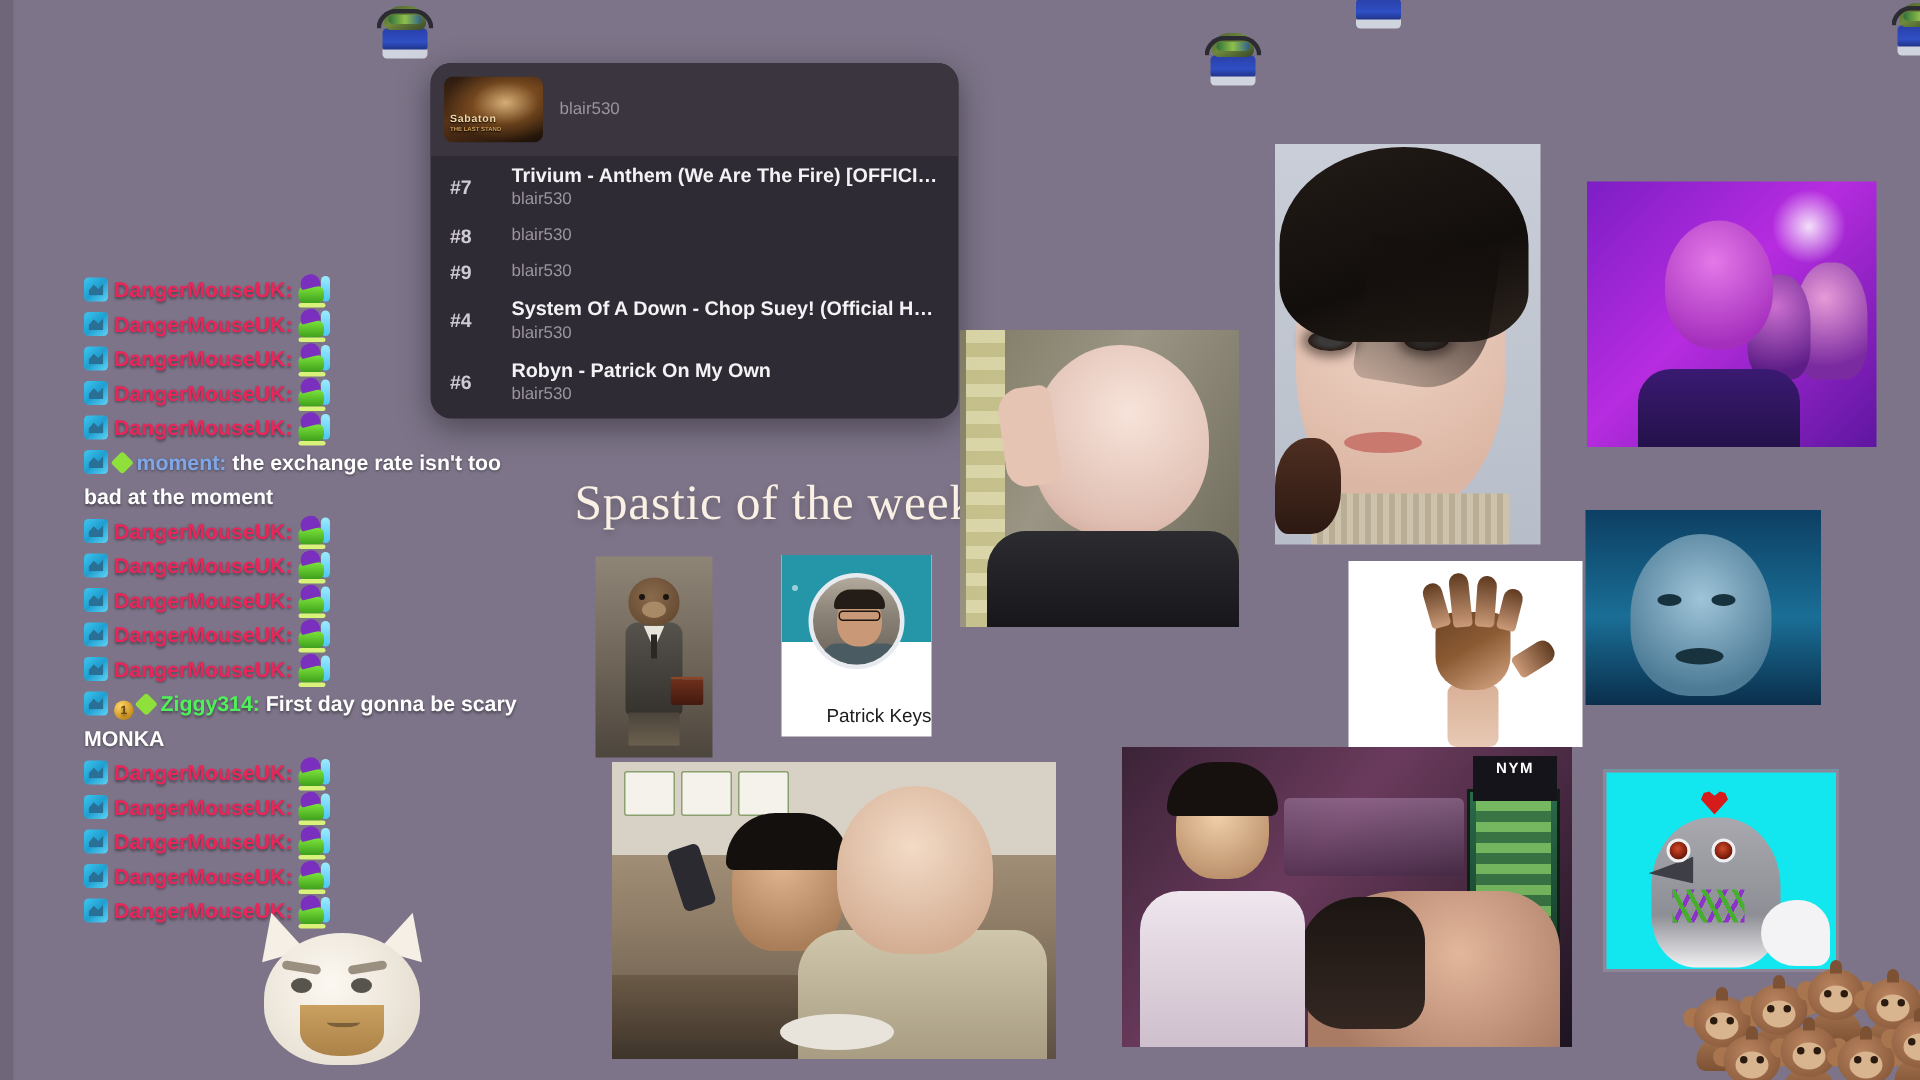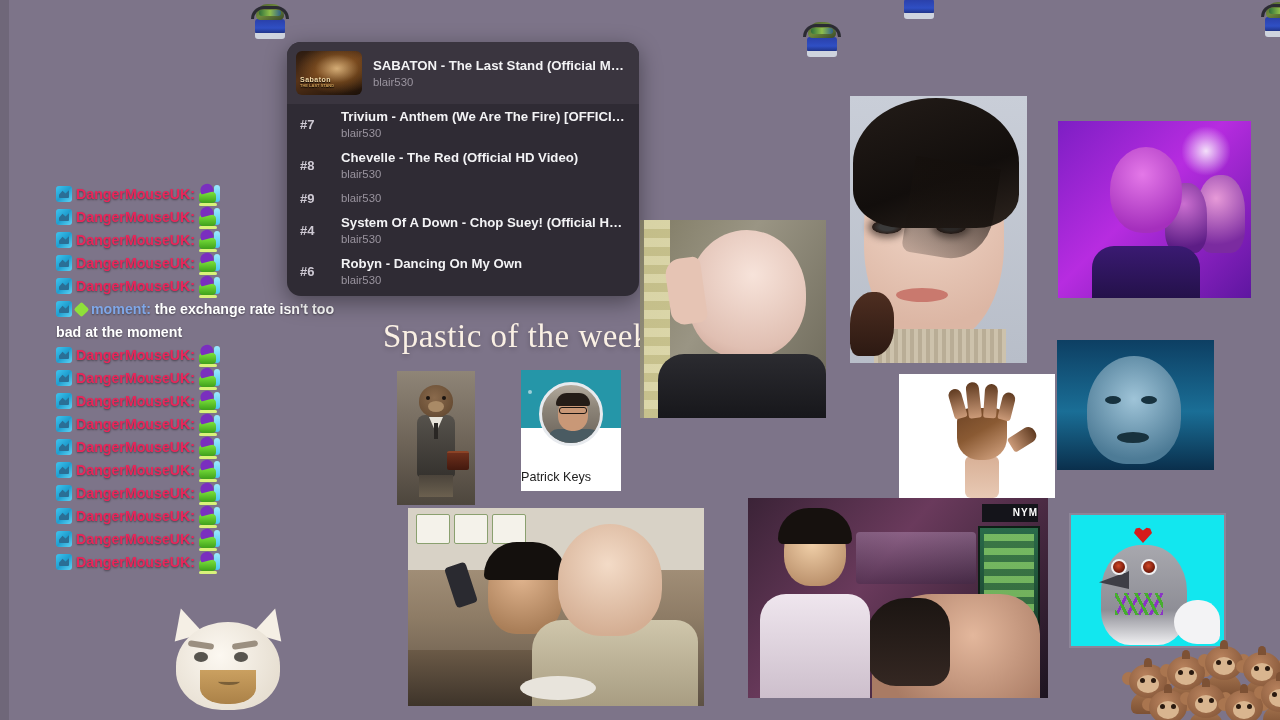--- a/index.html
+++ b/index.html
@@ -352,21 +352,21 @@
   #art-patrick .pk-shirt {
     position: absolute; left: 6px; top: 44px;
     width: 52px; height: 22px;
     background: #4a5b62;
     border-radius: 10px 10px 0 0;
   }
   #art-patrick .pk-name {
     position: absolute;
     left: 0; bottom: 7px;
     width: 100%;
-    text-align: left;
+    text-align: right;
     font-size: 12.6px;
     color: #1c1c1c;
   }
 
   
   #art-facepalm {
     left: 640px; top: 220px; width: 186px; height: 198px;
     background: linear-gradient(120deg, #7f7a63 0%, #9a9584 40%, #6b6758 100%);
   }
   #art-facepalm .fp-curtain {
@@ -603,24 +603,24 @@
     border: 2px solid #0e1f16;
   }
   #art-club .cl-fridge::after {
     content: "";
     position: absolute; left: 4px; top: 6px; right: 4px; bottom: 6px;
     background: repeating-linear-gradient(180deg, #8ed36a 0 7px, #3f7a45 7px 14px);
     opacity: .75;
   }
   #art-club .cl-sign {
     position: absolute; right: 10px; top: 6px;
-    width: 56px; height: 18px;
+    width: 56px; height: 30px;
     background: #14141a; color: #fff;
     font-size: 10px; font-weight: bold; letter-spacing: 1px;
-    text-align: right; line-height: 18px;
+    text-align: center; line-height: 18px;
   }
   #art-club .cl-boy-head {
     position: absolute; left: 36px; top: 18px;
     width: 62px; height: 70px;
     background: radial-gradient(circle at 45% 40%, #f0cfa8, #b98f6a 80%);
     border-radius: 48% 48% 42% 42%;
   }
   #art-club .cl-boy-hair {
     position: absolute; left: 30px; top: 10px;
     width: 74px; height: 36px;
@@ -833,72 +833,71 @@
       <div class="chat-line"><span class="bits"></span><span class="uname" style="color: rgb(232, 38, 90);">DangerMouseUK</span><span class="uname" style="color: rgb(232, 38, 90);">:</span><span class="emote-inline"><span class="e-glow"></span><span class="e-body"></span><span class="e-cap"></span><span class="e-base"></span></span></div>
       <div class="chat-line"><span class="bits"></span><span class="uname" style="color: rgb(232, 38, 90);">DangerMouseUK</span><span class="uname" style="color: rgb(232, 38, 90);">:</span><span class="emote-inline"><span class="e-glow"></span><span class="e-body"></span><span class="e-cap"></span><span class="e-base"></span></span></div>
       <div class="chat-line"><span class="bits"></span><span class="uname" style="color: rgb(232, 38, 90);">DangerMouseUK</span><span class="uname" style="color: rgb(232, 38, 90);">:</span><span class="emote-inline"><span class="e-glow"></span><span class="e-body"></span><span class="e-cap"></span><span class="e-base"></span></span></div>
       <div class="chat-line"><span class="bits"></span><span class="uname" style="color: rgb(232, 38, 90);">DangerMouseUK</span><span class="uname" style="color: rgb(232, 38, 90);">:</span><span class="emote-inline"><span class="e-glow"></span><span class="e-body"></span><span class="e-cap"></span><span class="e-base"></span></span></div>
       <div class="chat-line"><span class="bits"></span><span class="gem"></span><span class="uname" style="color: rgb(127, 167, 232);">moment</span><span class="uname" style="color: rgb(127, 167, 232);">:</span><span class="msg"> the exchange rate isn't too bad at the moment</span></div>
       <div class="chat-line"><span class="bits"></span><span class="uname" style="color: rgb(232, 38, 90);">DangerMouseUK</span><span class="uname" style="color: rgb(232, 38, 90);">:</span><span class="emote-inline"><span class="e-glow"></span><span class="e-body"></span><span class="e-cap"></span><span class="e-base"></span></span></div>
       <div class="chat-line"><span class="bits"></span><span class="uname" style="color: rgb(232, 38, 90);">DangerMouseUK</span><span class="uname" style="color: rgb(232, 38, 90);">:</span><span class="emote-inline"><span class="e-glow"></span><span class="e-body"></span><span class="e-cap"></span><span class="e-base"></span></span></div>
       <div class="chat-line"><span class="bits"></span><span class="uname" style="color: rgb(232, 38, 90);">DangerMouseUK</span><span class="uname" style="color: rgb(232, 38, 90);">:</span><span class="emote-inline"><span class="e-glow"></span><span class="e-body"></span><span class="e-cap"></span><span class="e-base"></span></span></div>
       <div class="chat-line"><span class="bits"></span><span class="uname" style="color: rgb(232, 38, 90);">DangerMouseUK</span><span class="uname" style="color: rgb(232, 38, 90);">:</span><span class="emote-inline"><span class="e-glow"></span><span class="e-body"></span><span class="e-cap"></span><span class="e-base"></span></span></div>
       <div class="chat-line"><span class="bits"></span><span class="uname" style="color: rgb(232, 38, 90);">DangerMouseUK</span><span class="uname" style="color: rgb(232, 38, 90);">:</span><span class="emote-inline"><span class="e-glow"></span><span class="e-body"></span><span class="e-cap"></span><span class="e-base"></span></span></div>
+      <div class="chat-line"><span class="bits"></span><span class="coin">1</span><span class="gem"></span><span class="uname" style="color: rgb(79, 240, 90);">Ziggy314</span><span class="uname" style="color: rgb(79, 240, 90);">:</span><span class="msg"> First day gonna be scary MONKA</span></div>
       <div class="chat-line"><span class="bits"></span><span class="uname" style="color: rgb(232, 38, 90);">DangerMouseUK</span><span class="uname" style="color: rgb(232, 38, 90);">:</span><span class="emote-inline"><span class="e-glow"></span><span class="e-body"></span><span class="e-cap"></span><span class="e-base"></span></span></div>
       <div class="chat-line"><span class="bits"></span><span class="uname" style="color: rgb(232, 38, 90);">DangerMouseUK</span><span class="uname" style="color: rgb(232, 38, 90);">:</span><span class="emote-inline"><span class="e-glow"></span><span class="e-body"></span><span class="e-cap"></span><span class="e-base"></span></span></div>
       <div class="chat-line"><span class="bits"></span><span class="uname" style="color: rgb(232, 38, 90);">DangerMouseUK</span><span class="uname" style="color: rgb(232, 38, 90);">:</span><span class="emote-inline"><span class="e-glow"></span><span class="e-body"></span><span class="e-cap"></span><span class="e-base"></span></span></div>
       <div class="chat-line"><span class="bits"></span><span class="uname" style="color: rgb(232, 38, 90);">DangerMouseUK</span><span class="uname" style="color: rgb(232, 38, 90);">:</span><span class="emote-inline"><span class="e-glow"></span><span class="e-body"></span><span class="e-cap"></span><span class="e-base"></span></span></div>
       <div class="chat-line"><span class="bits"></span><span class="uname" style="color: rgb(232, 38, 90);">DangerMouseUK</span><span class="uname" style="color: rgb(232, 38, 90);">:</span><span class="emote-inline"><span class="e-glow"></span><span class="e-body"></span><span class="e-cap"></span><span class="e-base"></span></span></div>
     </div>
 
   <div class="playlist">
     <div class="pl-now">
       <div class="pl-thumb">
         <div class="logo">
           <span>Sabaton</span>
           <small>THE LAST STAND</small>
         </div>
       </div>
       <div class="pl-meta">
-        <div class="pl-title">SABATON - The Last Stand (Official M…</div>
         <div class="pl-user">blair530</div>
       </div>
     </div>
     <div id="queue-rows">
         <div class="pl-row">
           <div class="pl-idx">#7</div>
           <div class="pl-meta">
             <div class="pl-title">Trivium - Anthem (We Are The Fire) [OFFICIA…</div>
             <div class="pl-user">blair530</div>
           </div>
         </div>
         <div class="pl-row">
           <div class="pl-idx">#8</div>
           <div class="pl-meta">
-            <div class="pl-title">Chevelle - The Red (Official HD Video)</div>
             <div class="pl-user">blair530</div>
           </div>
         </div>
         <div class="pl-row">
           <div class="pl-idx">#9</div>
           <div class="pl-meta">
             <div class="pl-user">blair530</div>
           </div>
         </div>
         <div class="pl-row">
           <div class="pl-idx">#4</div>
           <div class="pl-meta">
             <div class="pl-title">System Of A Down - Chop Suey! (Official HD …</div>
             <div class="pl-user">blair530</div>
           </div>
         </div>
         <div class="pl-row">
           <div class="pl-idx">#6</div>
           <div class="pl-meta">
-            <div class="pl-title">Robyn - Dancing On My Own</div>
+            <div class="pl-title">Robyn - Patrick On My Own</div>
             <div class="pl-user">blair530</div>
           </div>
         </div>
       </div>
   </div>
 
   <div class="heading" id="title-spastic">Spastic of the week</div>
 
   <div class="art" id="art-otter">
     <div class="o-body"></div>

